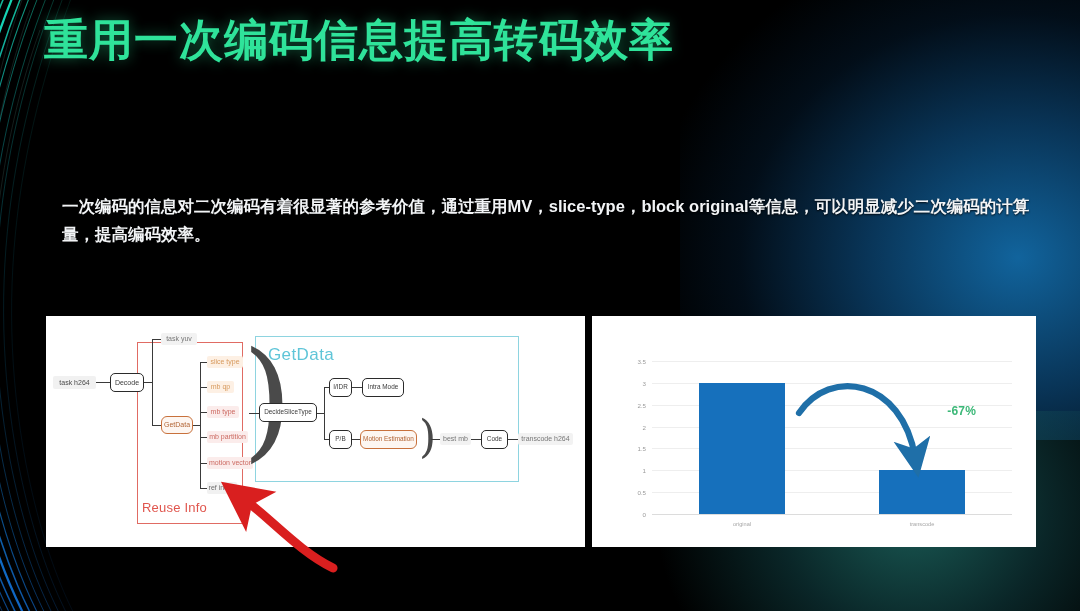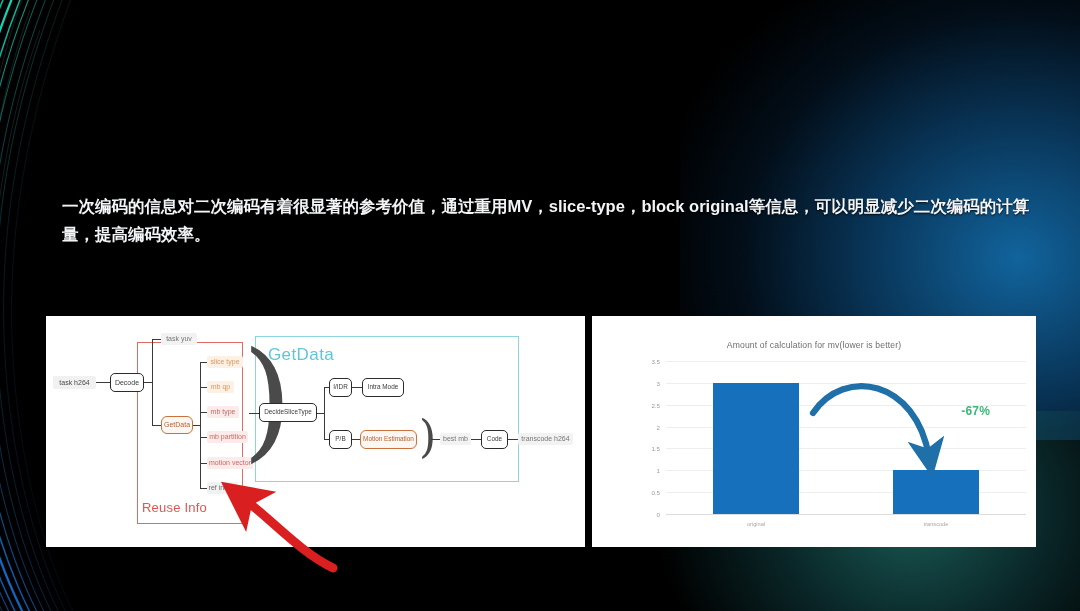--- a/index.html
+++ b/index.html
@@ -153,21 +153,21 @@
 
   
   .chart-title {
     position: absolute;
     left: 0; top: 24px; width: 100%;
     text-align: center;
     font-size: 8.6px;
     color: #6e6e6e;
     letter-spacing: .15px;
   }
-  .chart-plot { position: absolute; left: 74px; top: 45px; width: 360px; height: 153px; }
+  .chart-plot { position: absolute; left: 60px; top: 45px; width: 360px; height: 153px; }
   .grid-line { position: absolute; left: 0; width: 100%; height: 1px; background: #eeeeee; }
   .grid-line.base { background: #dcdcdc; }
   .ytick {
     position: absolute;
     right: 100%;
     margin-right: 6px;
     transform: translateY(-50%);
     font-size: 6.2px;
     color: #9a9a9a;
     white-space: nowrap;
@@ -226,20 +226,21 @@
         <path d="M 56 -20 C -6  96, -34 288,  0 468 C 22 580,  56 640,  84 700" stroke-width="0.5" opacity=".2"></path>
       </g>
       <g fill="none" stroke="#9ff3e4" stroke-width="0.45" opacity=".28">
         <path d="M100 40 C 60 150, 40 300, 58 430"></path>
         <path d="M110 60 C 70 170, 50 320, 68 450"></path>
         <path d="M 92 30 C 52 140, 32 296, 50 424"></path>
       </g>
     </svg>
   </div>
 
+  <div class="title">重用一次编码信息提高转码效率</div>
 
   <div class="body-text"><span>一次编码的信息对二次编码有着很显著的参考价值，通过重用</span><span class="latin">MV</span><span>，</span><span class="latin">slice-type</span><span>，</span><span class="latin">block original</span><span>等信息，可以明显减少二次编码的计算量，提高编码效率。</span></div>
 
   <div class="panel" id="panel-left">
 
     <div class="reuse-box" style="left:91px; top:26px; width:106px; height:182px;"></div>
     <div class="reuse-label" style="left:96px; top:184px;text-align:center;">Reuse Info</div>
 
     <div class="encode-box" style="left:209px; top:20px; width:264px; height:146px;"></div>
     <div class="encode-label" style="left:222px; top:29px;">GetData</div>
@@ -304,21 +305,20 @@
     <div class="node tag" style="left:394px; top:117px; width:31px; height:12px;">best mb</div>
 
     <div class="conn h" style="left:425px; top:123px; width:10px;"></div>
     <div class="node box" style="left:435px; top:114px; width:27px; height:19px; font-size:6.4px;">Code</div>
 
     <div class="conn h" style="left:462px; top:123px; width:10px;"></div>
     <div class="node tag" style="left:472px; top:117px; width:55px; height:12px;">transcode h264</div>
   </div>
 
   <div class="panel" id="panel-right">
-    <div class="chart-title">Amount of calculation for mv(lower is better)</div>
 
     <div class="chart-plot">
 
       <div class="grid-line" style="top:0%;">
         <span class="ytick">3.5</span>
       </div>
       <div class="grid-line" style="top:14.2857%;">
         <span class="ytick">3</span>
       </div>
       <div class="grid-line" style="top:28.5714%;">

